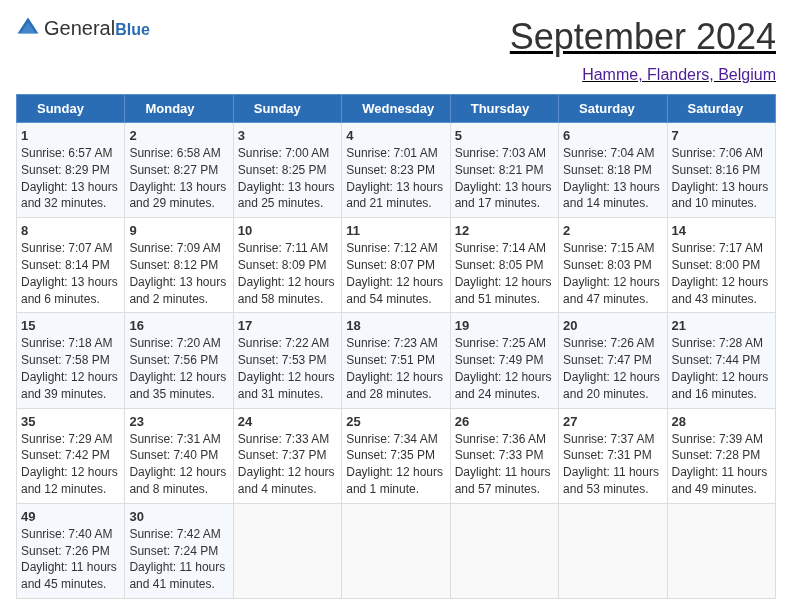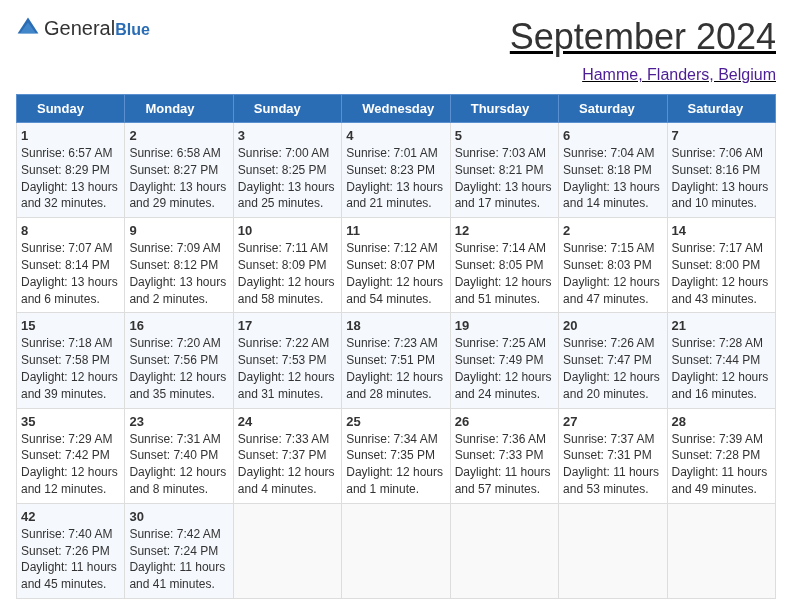--- a/index.html
+++ b/index.html
@@ -231,21 +231,21 @@
           <span class="day-num">27</span>
           <div class="cell-text">Sunrise: 7:37 AM<br>Sunset: 7:31 PM<br>Daylight: 11 hours and 53 minutes.</div>
         </td>
         <td>
           <span class="day-num">28</span>
           <div class="cell-text">Sunrise: 7:39 AM<br>Sunset: 7:28 PM<br>Daylight: 11 hours and 49 minutes.</div>
         </td>
       </tr>
       <tr>
         <td>
-          <span class="day-num">42</span>
+          <span class="day-num">49</span>
           <div class="cell-text">Sunrise: 7:40 AM<br>Sunset: 7:26 PM<br>Daylight: 11 hours and 45 minutes.</div>
         </td>
         <td>
           <span class="day-num">30</span>
           <div class="cell-text">Sunrise: 7:42 AM<br>Sunset: 7:24 PM<br>Daylight: 11 hours and 41 minutes.</div>
         </td>
         <td class="empty-cell"></td>
         <td class="empty-cell"></td>
         <td class="empty-cell"></td>
         <td class="empty-cell"></td>

